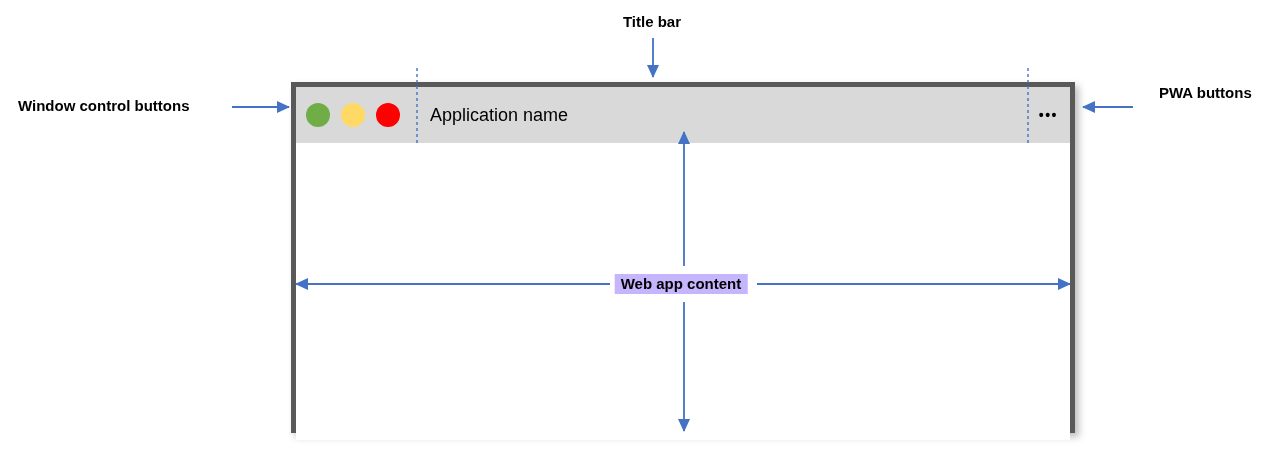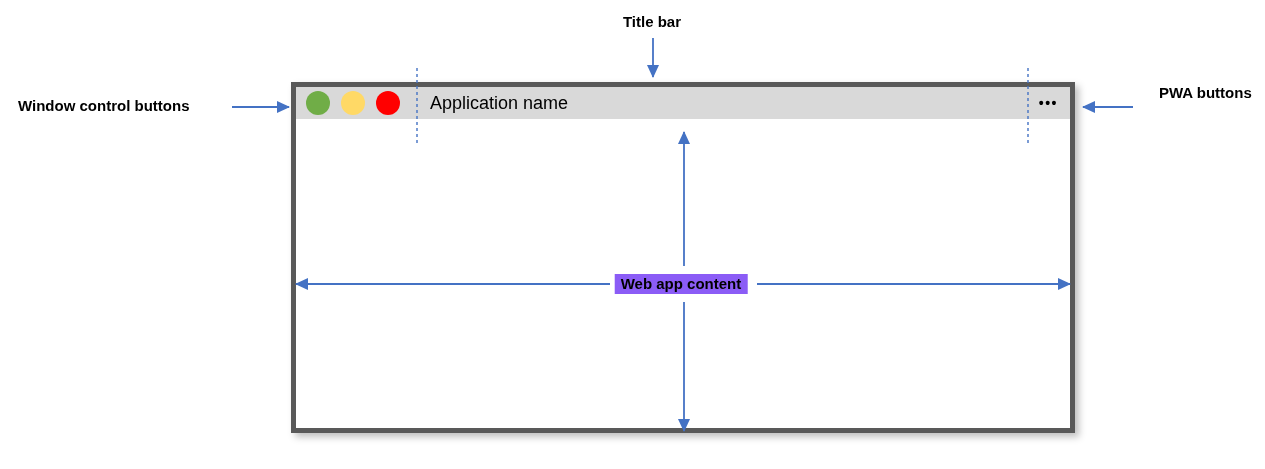--- a/index.html
+++ b/index.html
@@ -34,37 +34,37 @@
   }
   #lbl-pwa-buttons {
     left: 1140px;
     top: 83px;
     margin-left: 19px;
   }
   #lbl-web-app-content {
     left: 681px;
     top: 284px;
     transform: translate(-50%, -50%);
-    background: #8b5cf6;
+    background: #c4b5fd;
     padding: 0 6px;
     text-align: center;
   }
   .app-window {
     position: absolute;
     left: 291px;
     top: 82px;
     width: 784px;
     height: 351px;
     box-sizing: border-box;
     border: 5px solid #595959;
     background: #ffffff;
     box-shadow: 4px 4px 7px rgba(0, 0, 0, 0.25);
   }
   .title-bar {
-    height: 32px;
+    height: 56px;
     background: #d9d9d9;
     display: flex;
     align-items: center;
   }
   .window-controls {
     display: flex;
     align-items: center;
     gap: 11px;
     padding-left: 10px;
   }

